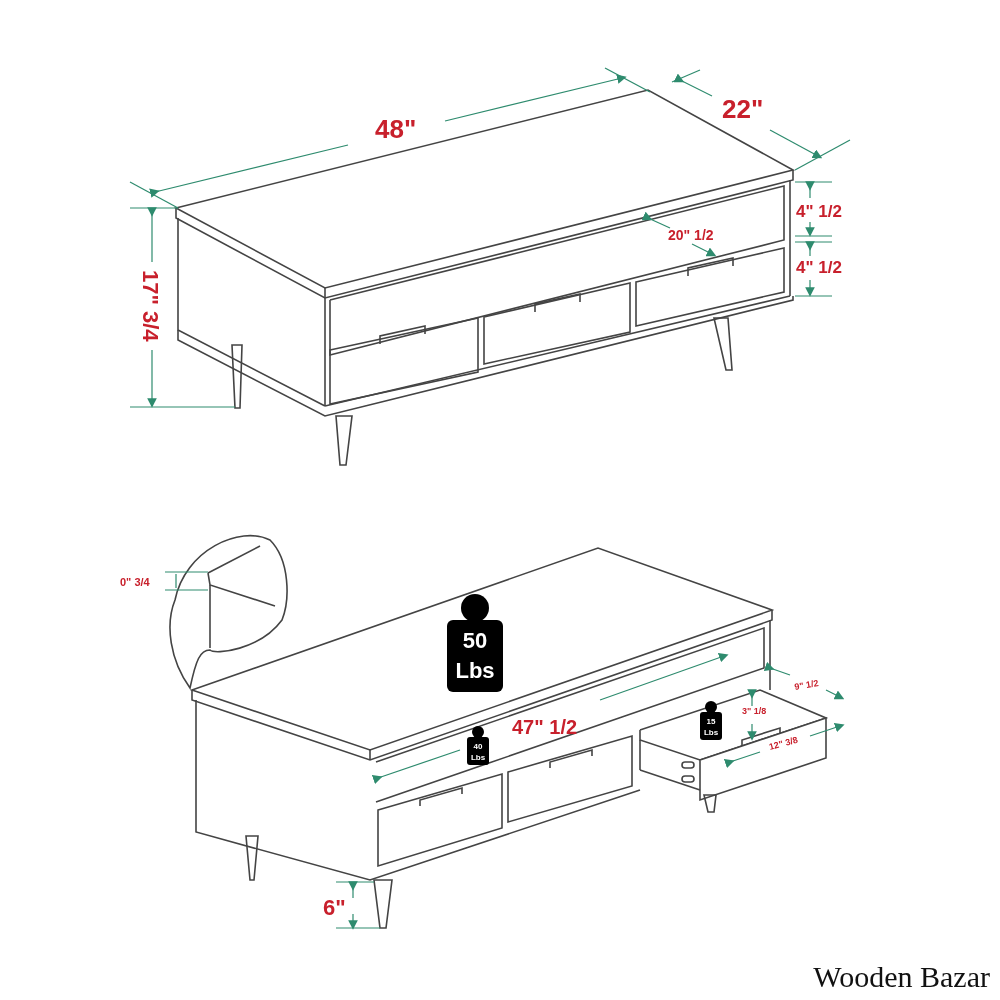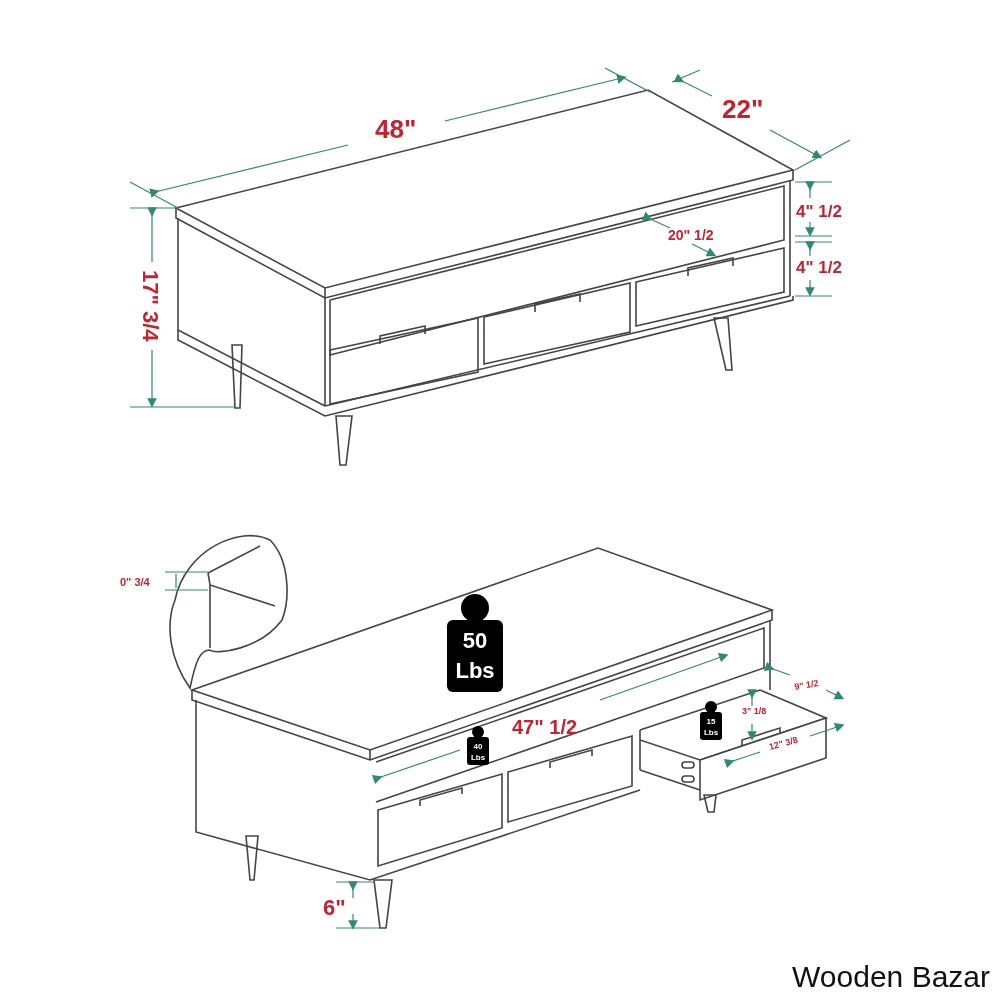--- a/index.html
+++ b/index.html
@@ -1,20 +1,20 @@
 <!DOCTYPE html>
 <html><head>
 <meta charset="utf-8">
 <style>
   html, body { margin: 0; padding: 0; background: #ffffff; }
   body { width: 1000px; height: 1000px; position: relative; overflow: hidden; font-family: "Liberation Sans", sans-serif; }
   svg { position: absolute; left: 0; top: 0; }
   .dim { font-family: "Liberation Sans", sans-serif; font-weight: bold; fill: #c8202c; }
   .wt  { font-family: "Liberation Sans", sans-serif; font-weight: bold; fill: #ffffff; text-anchor: middle; }
-  .brand { position: absolute; right: 10px; bottom: 6px; font-size: 30px; color: #111; font-family: Liberation Sans, sans-serif; }
+  .brand { position: absolute; right: 10px; bottom: 6px; font-size: 30px; color: #111; font-family: Liberation Serif, serif; }
 </style>
 </head>
 <body>
 
 <svg width="1000" height="1000" viewBox="0 0 1000 1000">
   <defs>
     <marker id="arr" markerWidth="8" markerHeight="8" refX="4" refY="4" orient="auto">
       <path d="M0,0 L8,4 L0,8 z" fill="#2e8b6e"></path>
     </marker>
   </defs>

